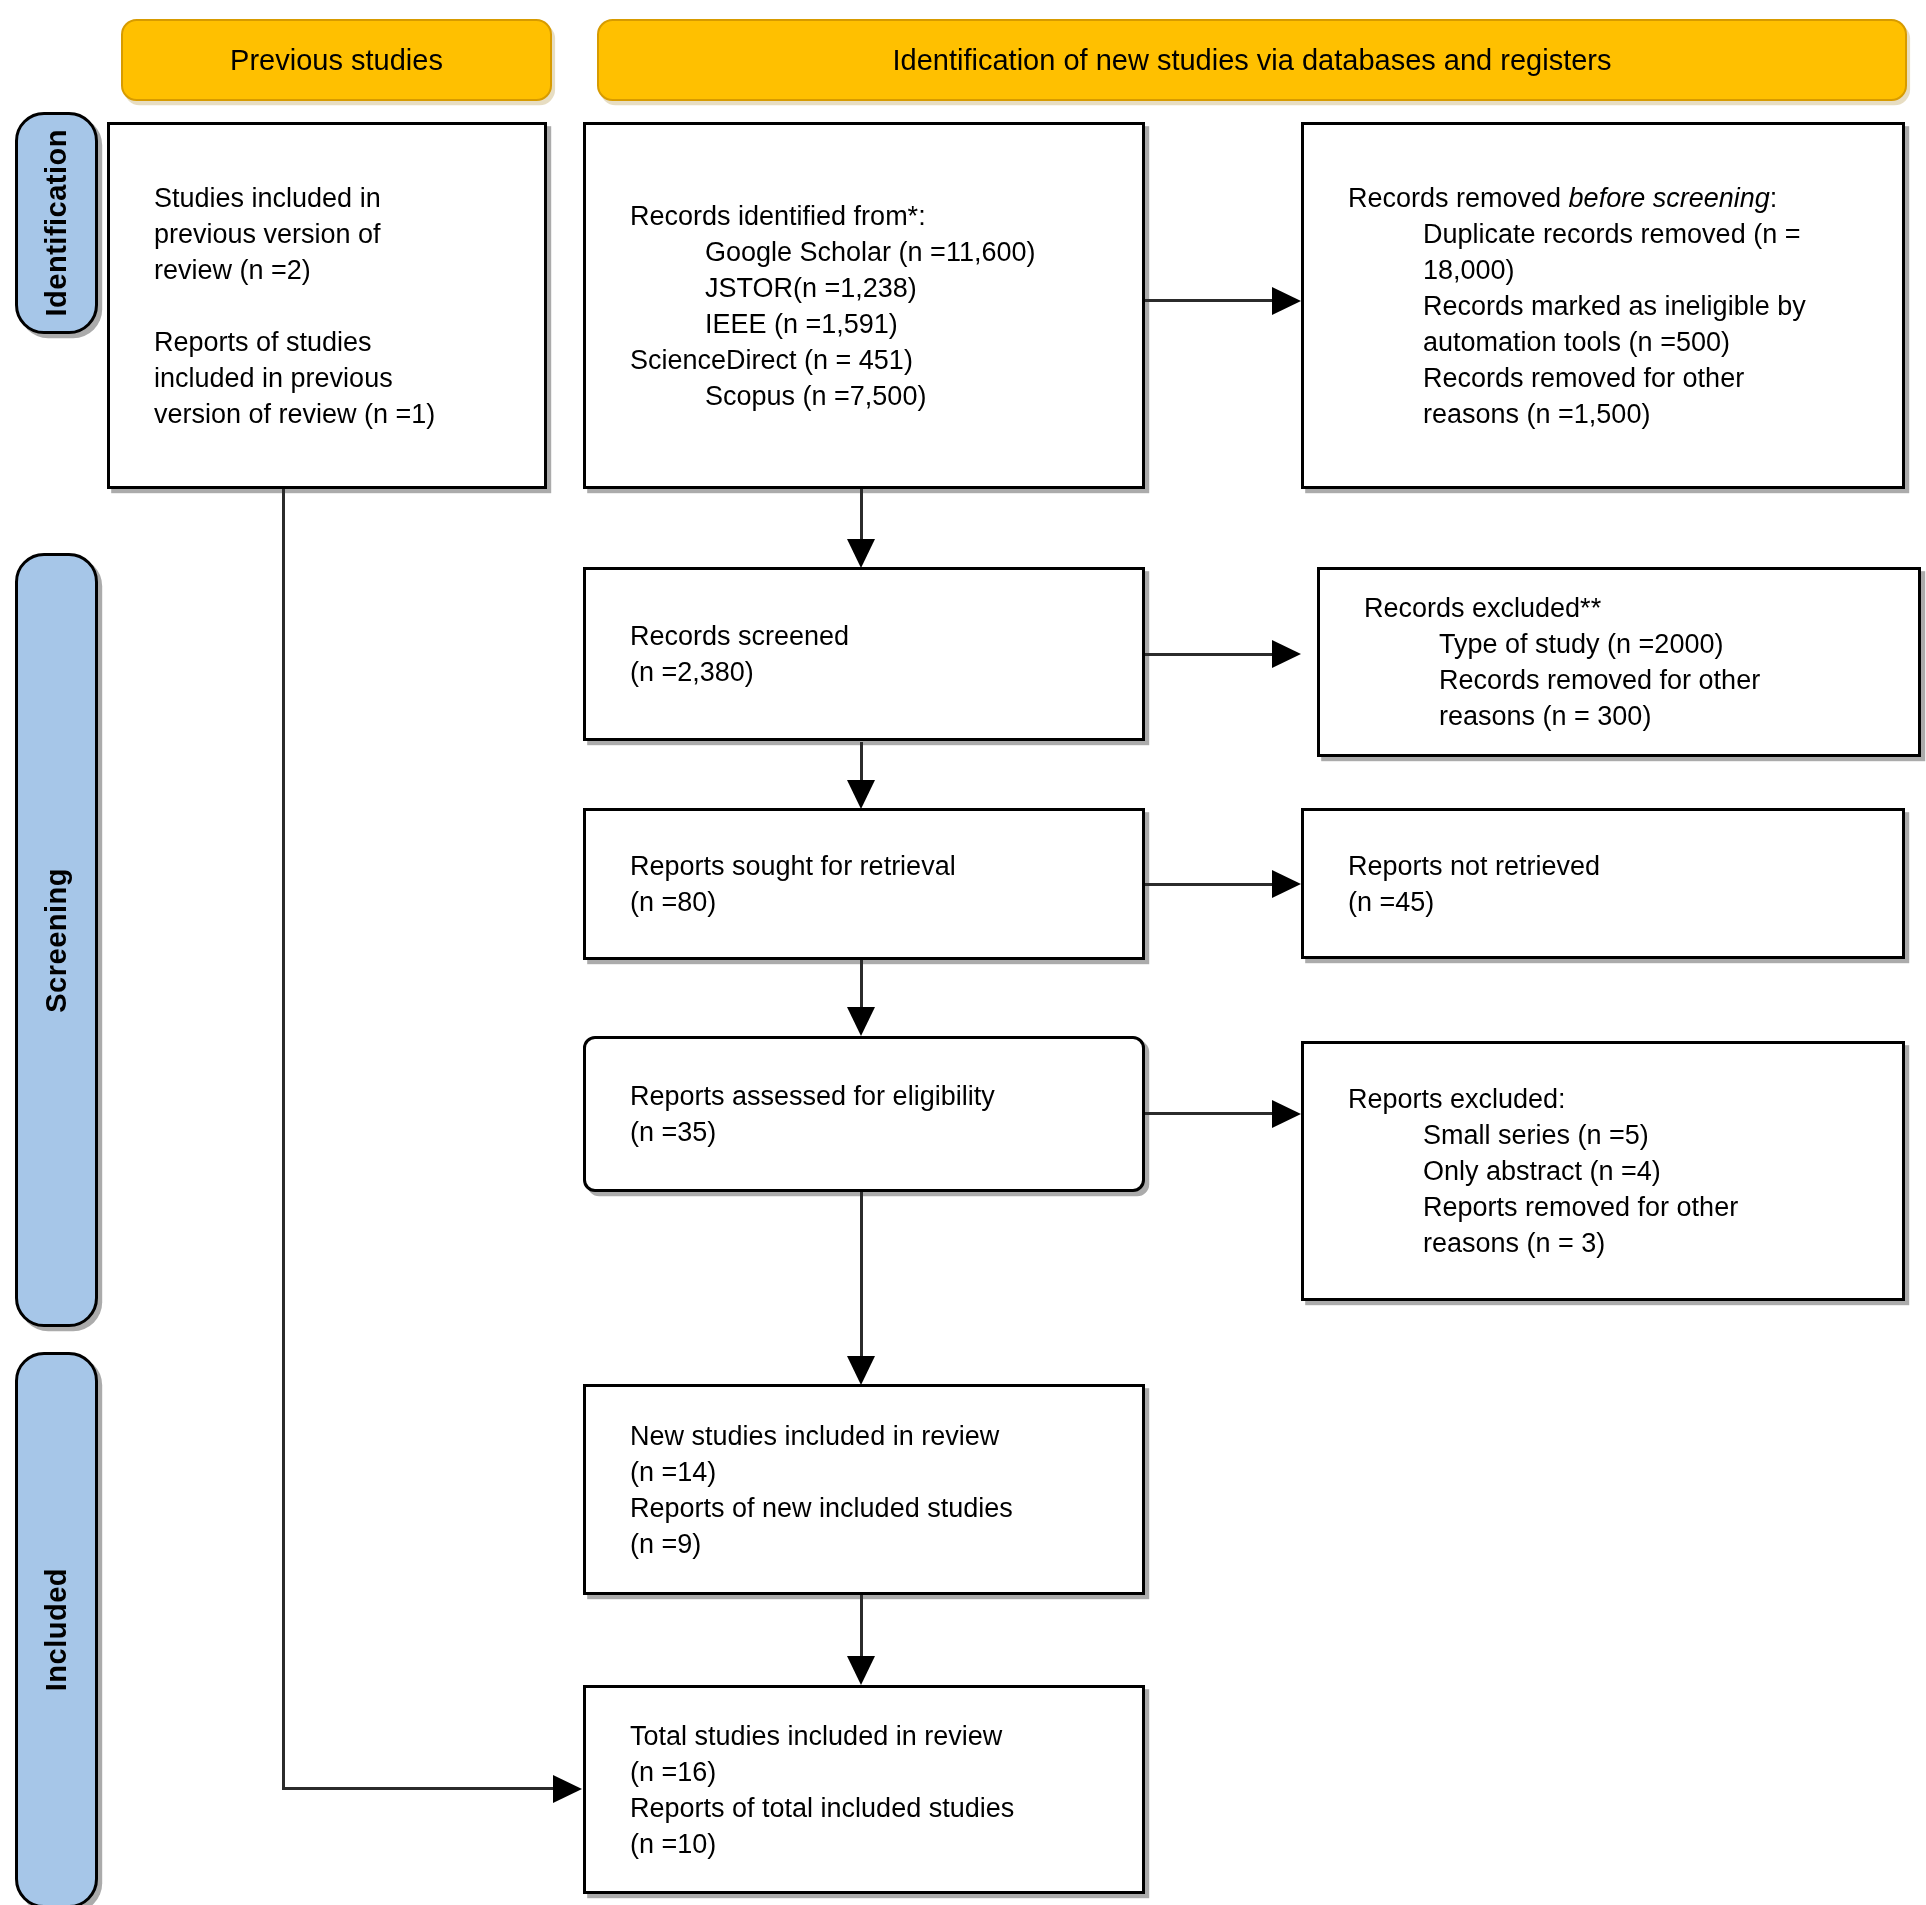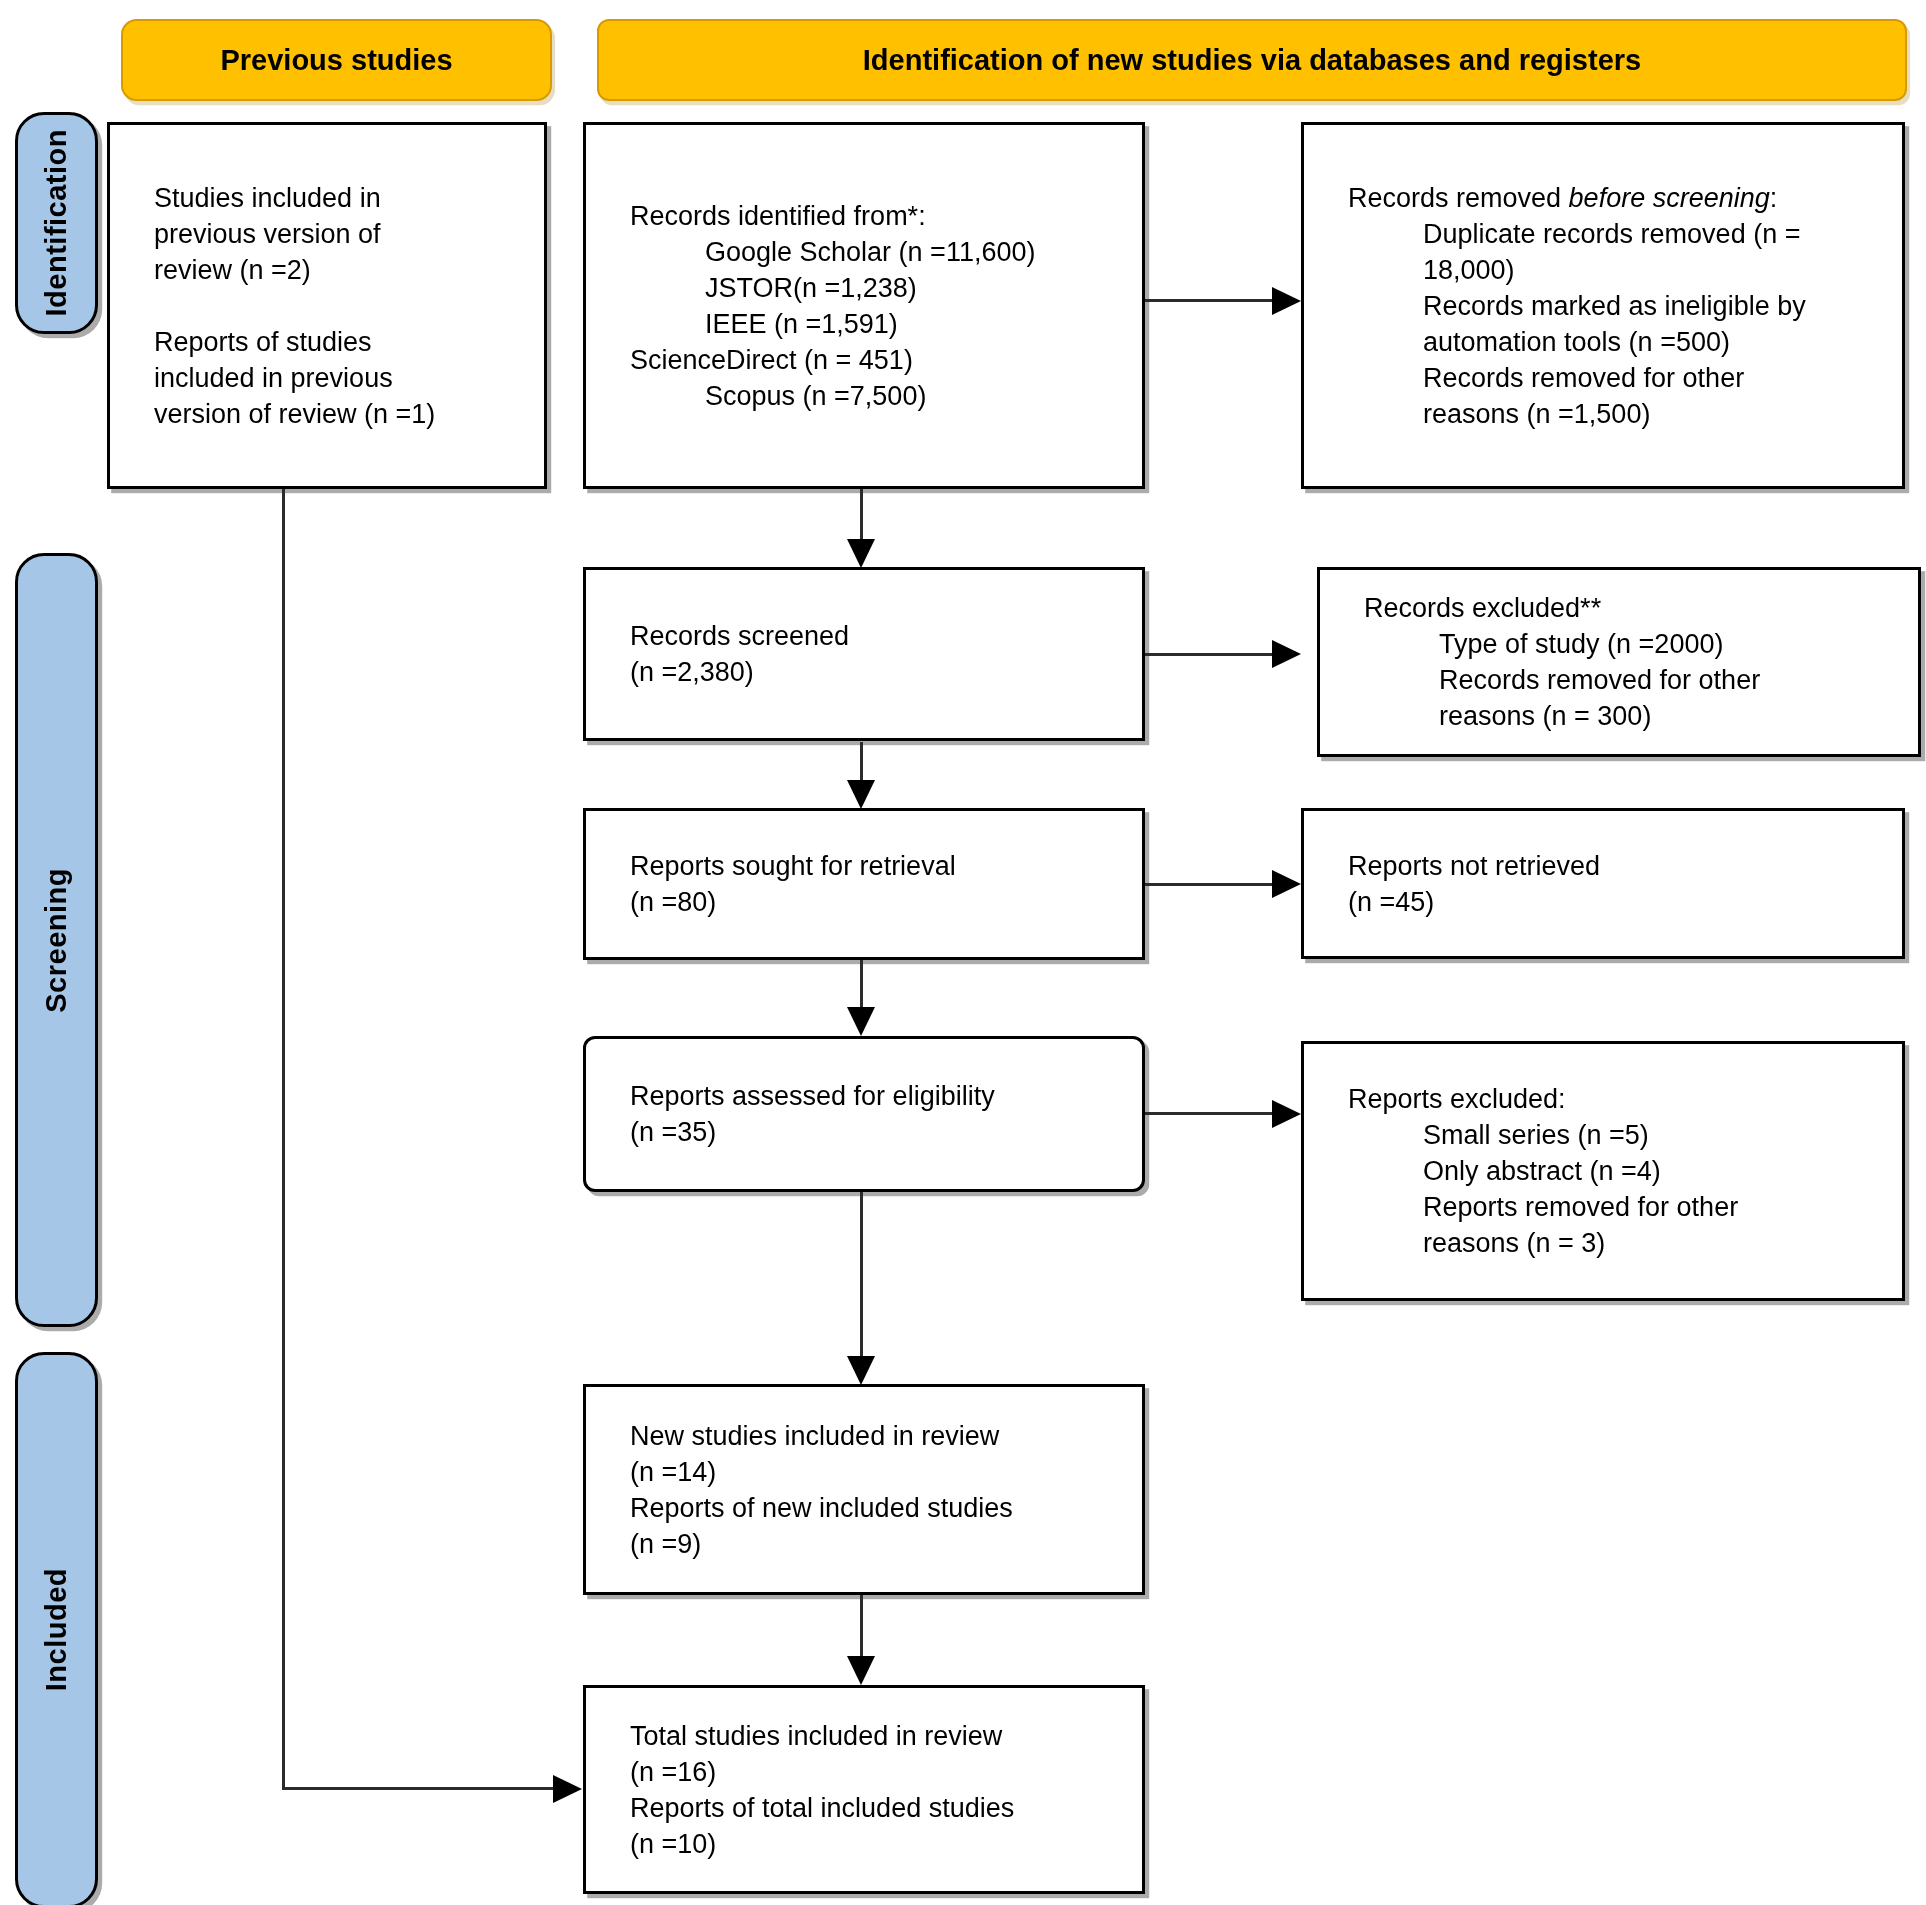--- a/index.html
+++ b/index.html
@@ -11,21 +11,21 @@
     color:#000;
     overflow:hidden;
   }
   
   .hdr{
     position:absolute;
     background:var(--header-fill);
     border:2.1px solid var(--header-border);
     border-radius:15.6px;
     display:flex;align-items:center;justify-content:center;
-    font-size:29px;font-weight:bold;
+    font-size:29px;font-weight:normal;
     box-shadow:3.1px 4.2px 0 rgba(160,120,10,0.25);
     text-align:left;
   }
   
   .stage{
     position:absolute;left:14.6px;width:77px;
     background:var(--stage-fill);
     border:3.6px solid #000;
     border-radius:29px;
     display:flex;align-items:center;justify-content:center;
@@ -67,21 +67,21 @@
     border-bottom:14px solid transparent;
     border-left:29px solid #000;
   }
 </style>
 </head>
 <body>
 
 <div id="canvas">
 
   <div class="hdr" style="left:121px;top:19px;width:427px;height:78px;">Previous studies</div>
-  <div class="hdr" style="left:597px;top:19px;width:1306px;height:78px;border-radius:12px;">Identification of new studies via databases and registers</div>
+  <div class="hdr" style="left:597px;top:19px;width:1306px;height:78px;">Identification of new studies via databases and registers</div>
 
   <div class="stage" style="top:112px;height:216px;">
     <span>Identification</span>
   </div>
   <div class="stage" style="top:553px;height:768px;">
     <span>Screening</span>
   </div>
   <div class="stage" style="top:1352px;height:550px;">
     <span>Included</span>
   </div>

